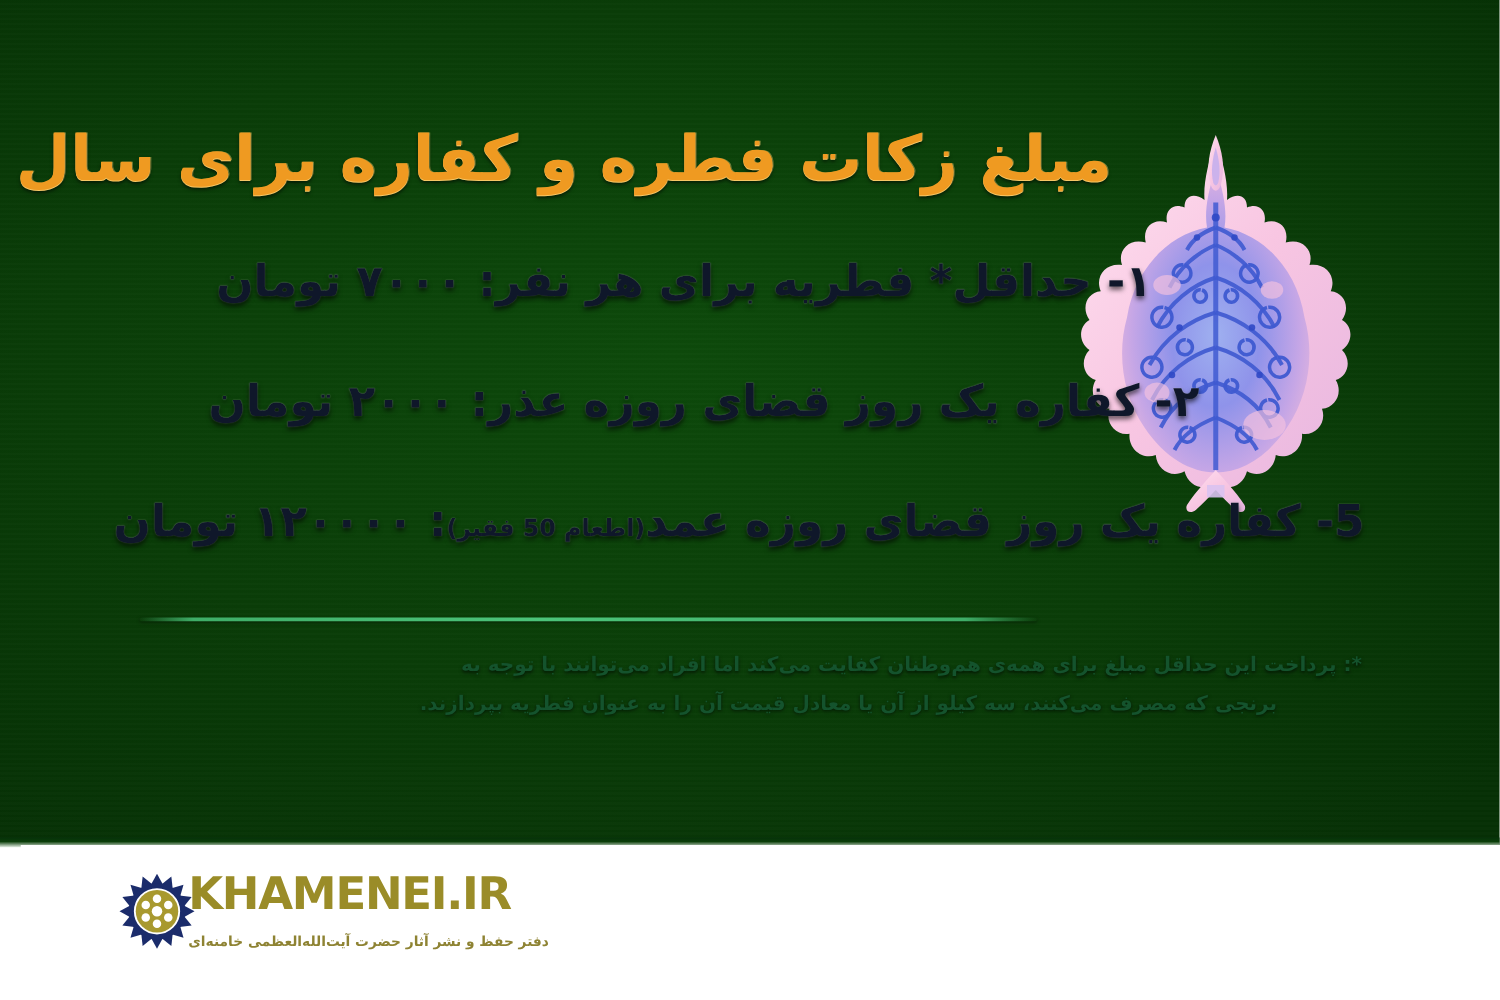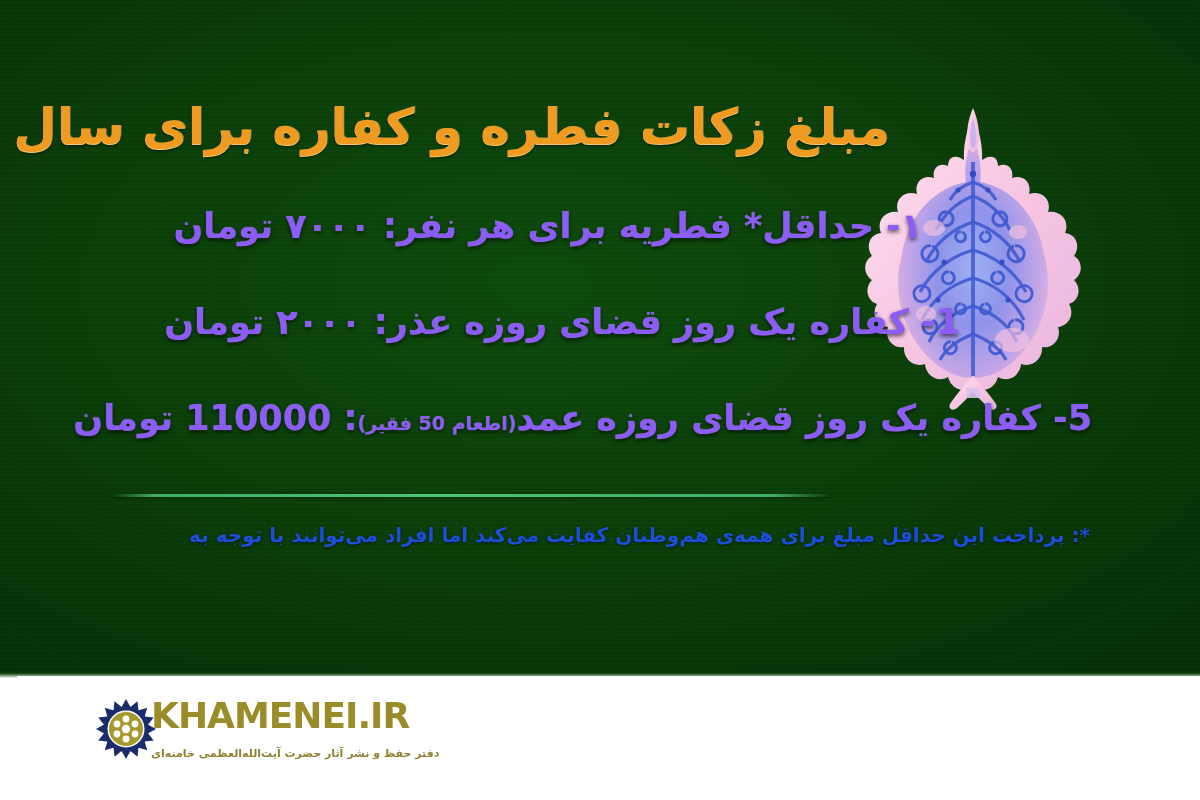--- a/index.html
+++ b/index.html
@@ -65,21 +65,21 @@
 
   
   .items{
     position:absolute;
     right:100px; top:205px;
     width:760px;
     direction:rtl;
     text-align:right;
   }
   .item{
-    color:#8b5cf6;
+    color:#0f172a;
     font-size:35px;
     font-weight:bold;
     line-height:1.2;
     white-space:nowrap;
     text-shadow:0 2px 4px rgba(0,0,0,.65), 0 0 1px rgba(255,255,255,.5);
     letter-spacing:-.5px;
   }
   .item + .item{ margin-top:54px; }
   .item .sub{
     font-size:19px;
@@ -105,22 +105,22 @@
     box-shadow:0 1px 3px rgba(0,0,0,.4);
   }
 
   
   .footnote{
     position:absolute;
     right:110px; top:516px;
     width:745px;
     direction:rtl;
     text-align:right;
-    color:#1d4ed8;
-    font-size:20px;
+    color:#14532d;
+    font-size:16px;
     font-weight:bold;
     line-height:1.95;
     text-shadow:0 1px 3px rgba(0,0,0,.6);
     letter-spacing:-.2px;
   }
   .footnote .fn-line{ display:block; white-space:nowrap; }
   .fn-line-2{ padding-right:68px; }
 
   
   .leaf-holder{
@@ -319,33 +319,34 @@
     <span class="title">مبلغ زکات فطره و کفاره برای سال ۱۳۹۶</span>
   </div>
 
   <div class="items">
 
     <div class="item item-1">
       <span>۱- حداقل* فطریه برای هر نفر:  ۷۰۰۰ تومان</span>
     </div>
 
     <div class="item item-2">
-      <span>1- کفاره یک روز قضای روزه عذر:  ۲۰۰۰ تومان</span>
+      <span>۲- کفاره یک روز قضای روزه عذر:  ۲۰۰۰ تومان</span>
     </div>
 
     <div class="item item-3">
-      <span>5- کفاره یک روز قضای روزه عمد</span><span class="sub">(اطعام 50 فقیر)</span><span>:  110000 تومان</span>
+      <span>5- کفاره یک روز قضای روزه عمد</span><span class="sub">(اطعام 50 فقیر)</span><span>:  ۱۲۰۰۰۰ تومان</span>
     </div>
 
   </div>
 
   <div class="divider"></div>
 
   <div class="footnote">
     <span class="fn-line fn-line-1">*: پرداخت این حداقل مبلغ برای همه‌ی هم‌وطنان کفایت می‌کند اما افراد می‌توانند با توجه به</span>
+    <span class="fn-line fn-line-2">برنجی که مصرف می‌کنند، سه کیلو از آن یا معادل قیمت آن را به عنوان فطریه بپردازند.</span>
   </div>
 
   <div class="footer">
     <div class="logo">
 
       <div class="logo-mark">
         <svg viewBox="0 0 62 62" xmlns="http://www.w3.org/2000/svg" aria-hidden="true">
           <g transform="translate(31,31)">
 
             <g fill="#1b2c6b">

